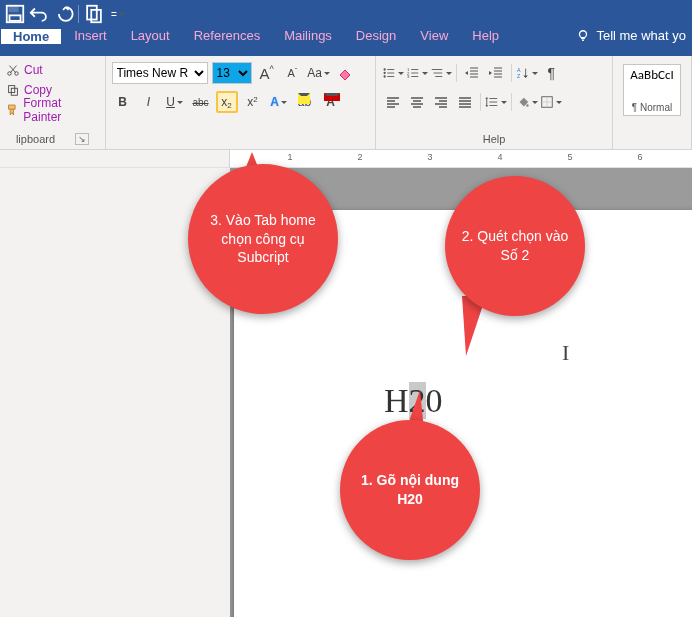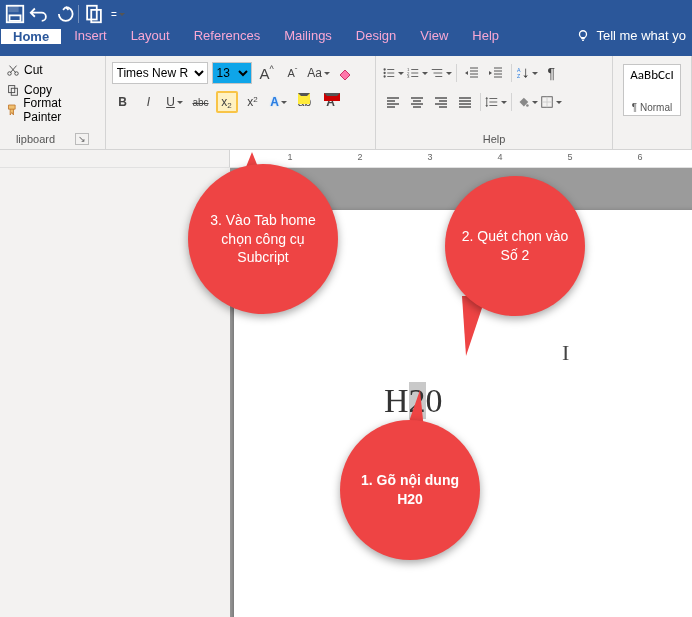--- a/index.html
+++ b/index.html
@@ -8,21 +8,21 @@
   .qat-btn { width: 22px; height: 22px; display: flex; align-items: center; justify-content: center; color: #fff; }
   .qat-sep { width: 1px; height: 18px; background: rgba(255,255,255,.35); margin: 0 2px; }
   .tabbar { background: #2b579a; height: 28px; display: flex; align-items: flex-start; }
   .tab { color: #f9a8d4; padding: 0 12px; display: flex; align-items: center; font-size: 13px; cursor: pointer; }
   .tab.active { background: #fff; color: #2b579a; font-weight: 600; border: 1px solid #2b579a; border-bottom: none; }
   .tellme { margin-left: auto; display: flex; align-items: center; color: #fff; gap: 6px; padding: 0 6px; font-size: 13px; }
   .ribbon { background: #f3f2f1; border-bottom: 1px solid #d4d4d4; height: 94px; display: flex; position: relative; }
   .group { border-right: 1px solid #d4d4d4; padding: 4px 6px 2px 6px; display: flex; flex-direction: column; }
   .group-body { flex: 1; }
   .group-label { text-align: center; font-size: 11px; color: #555; height: 16px; display: flex; align-items: center; justify-content: center; gap: 20px; }
-  .clip-items div { display: flex; align-items: center; gap: 4px; height: 20px; color: #000000; cursor: pointer; }
+  .clip-items div { display: flex; align-items: center; gap: 4px; height: 20px; color: #a21caf; cursor: pointer; }
   .clip-items svg { width: 14px; height: 14px; }
   .font-row1 { display: flex; align-items: center; gap: 4px; height: 26px; }
   .font-row2 { display: flex; align-items: center; gap: 4px; height: 32px; }
   select.fontname { width: 96px; height: 22px; font-size: 12px; border: 1px solid #c5c5c5; background: #fff; }
   select.fontsize { width: 40px; height: 22px; font-size: 12px; border: 1px solid #c5c5c5; background: #0ea5e9; }
   .ibtn { width: 22px; height: 22px; display: flex; align-items: center; justify-content: center; color: #444; cursor: pointer; border-radius: 2px; position: relative; }
   .ibtn.highlight { background: #fff1c2; box-shadow: 0 0 0 2px #f8c447 inset; }
   .ibtn svg { width: 16px; height: 16px; }
   .dd::after { content: ""; border: 3px solid transparent; border-top-color: #555; margin-left: 2px; position: relative; top: 2px; }
   .para-row1 { display: flex; align-items: center; gap: 2px; height: 26px; }

